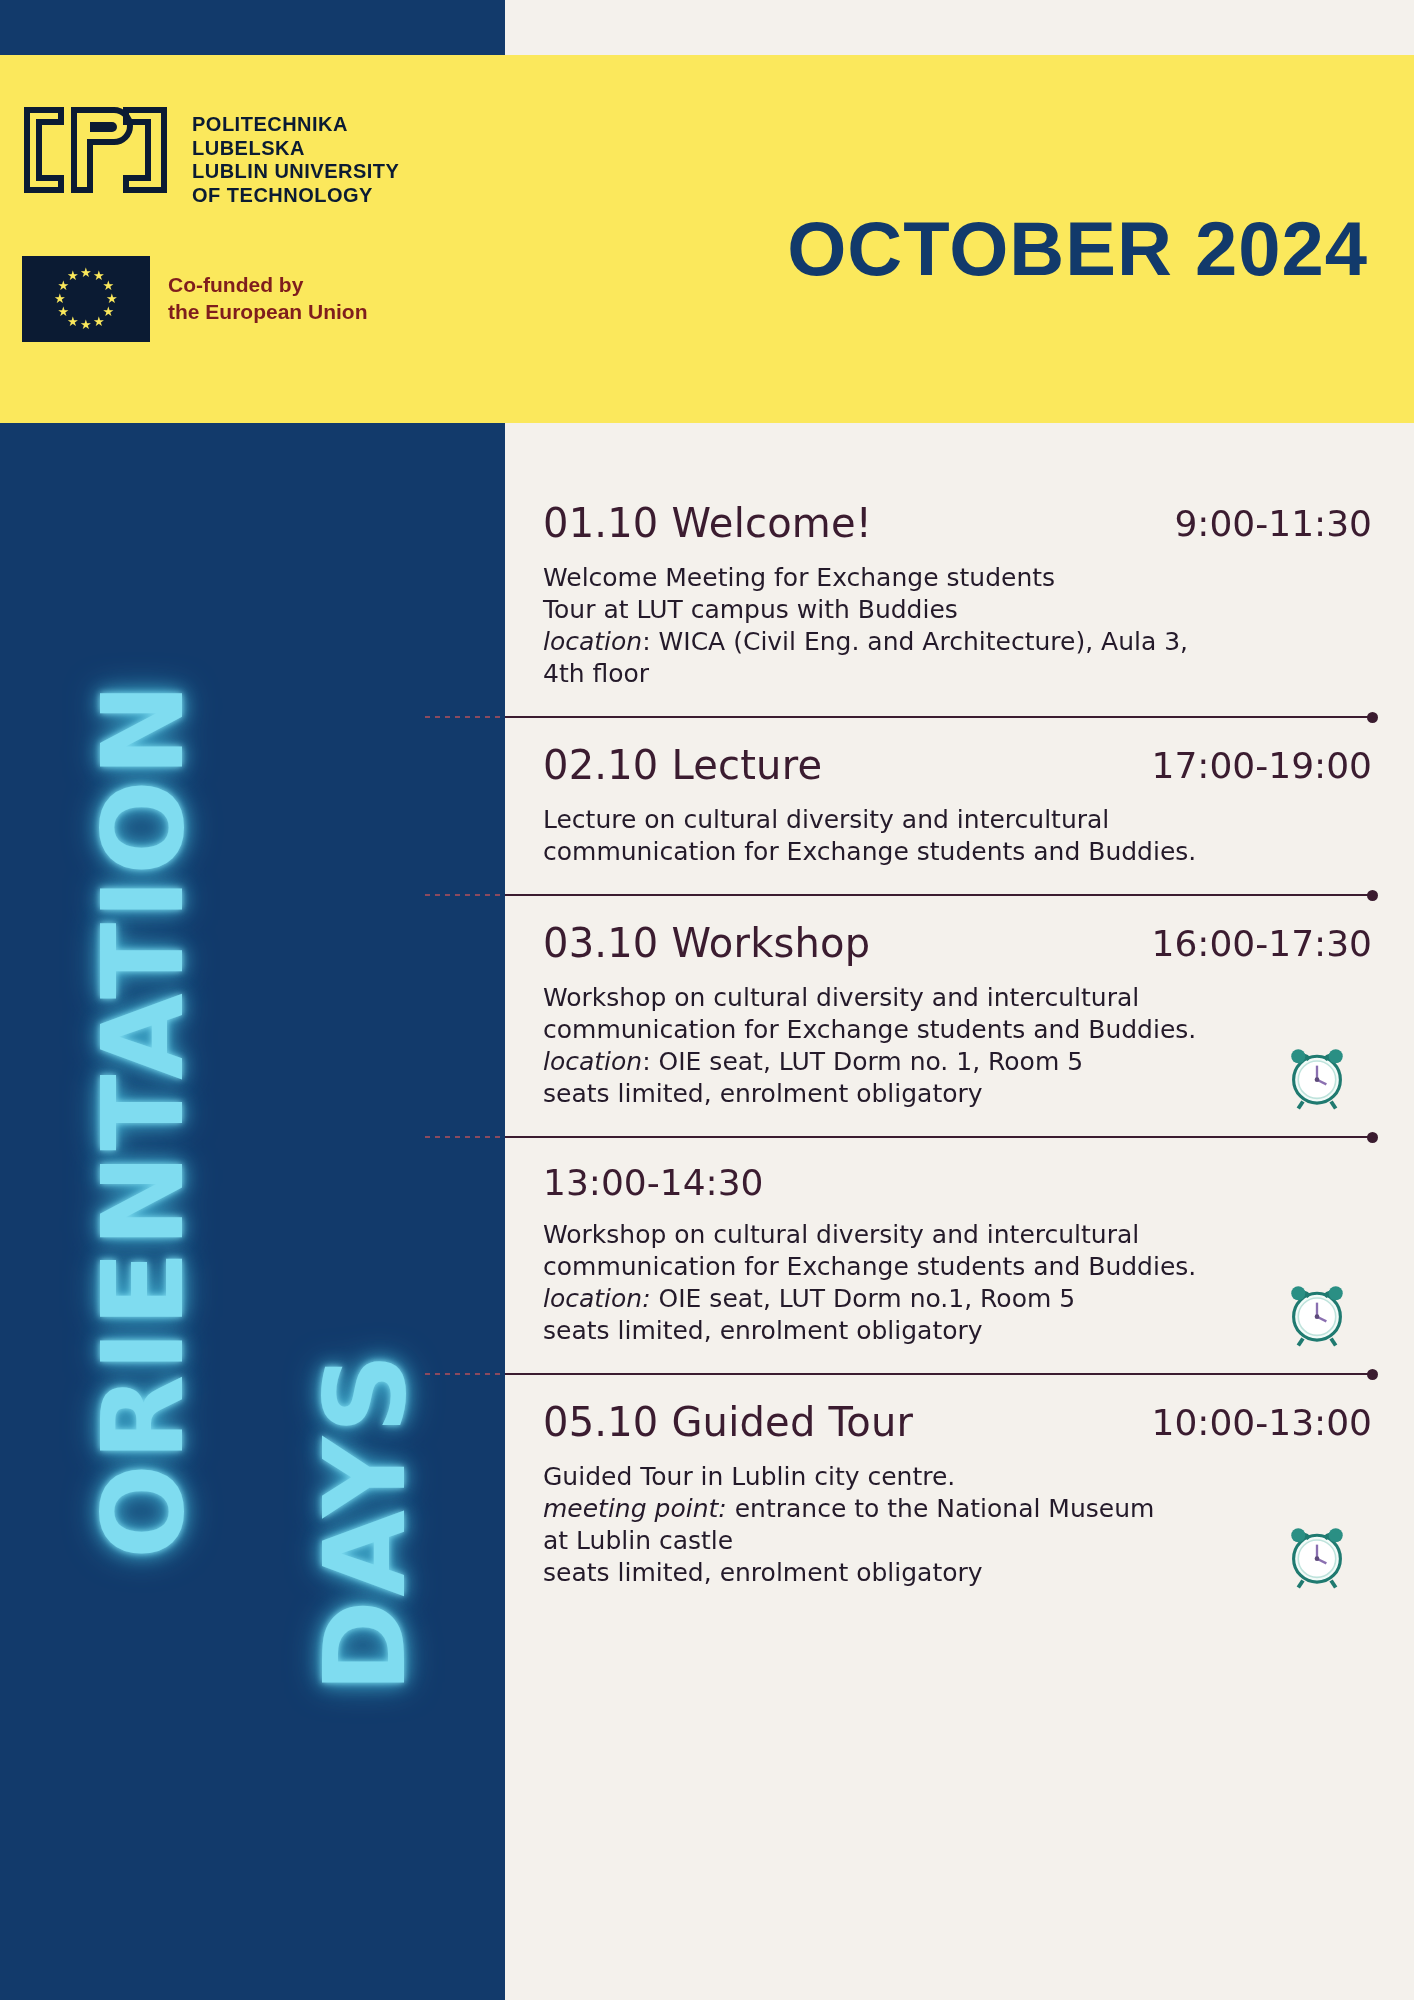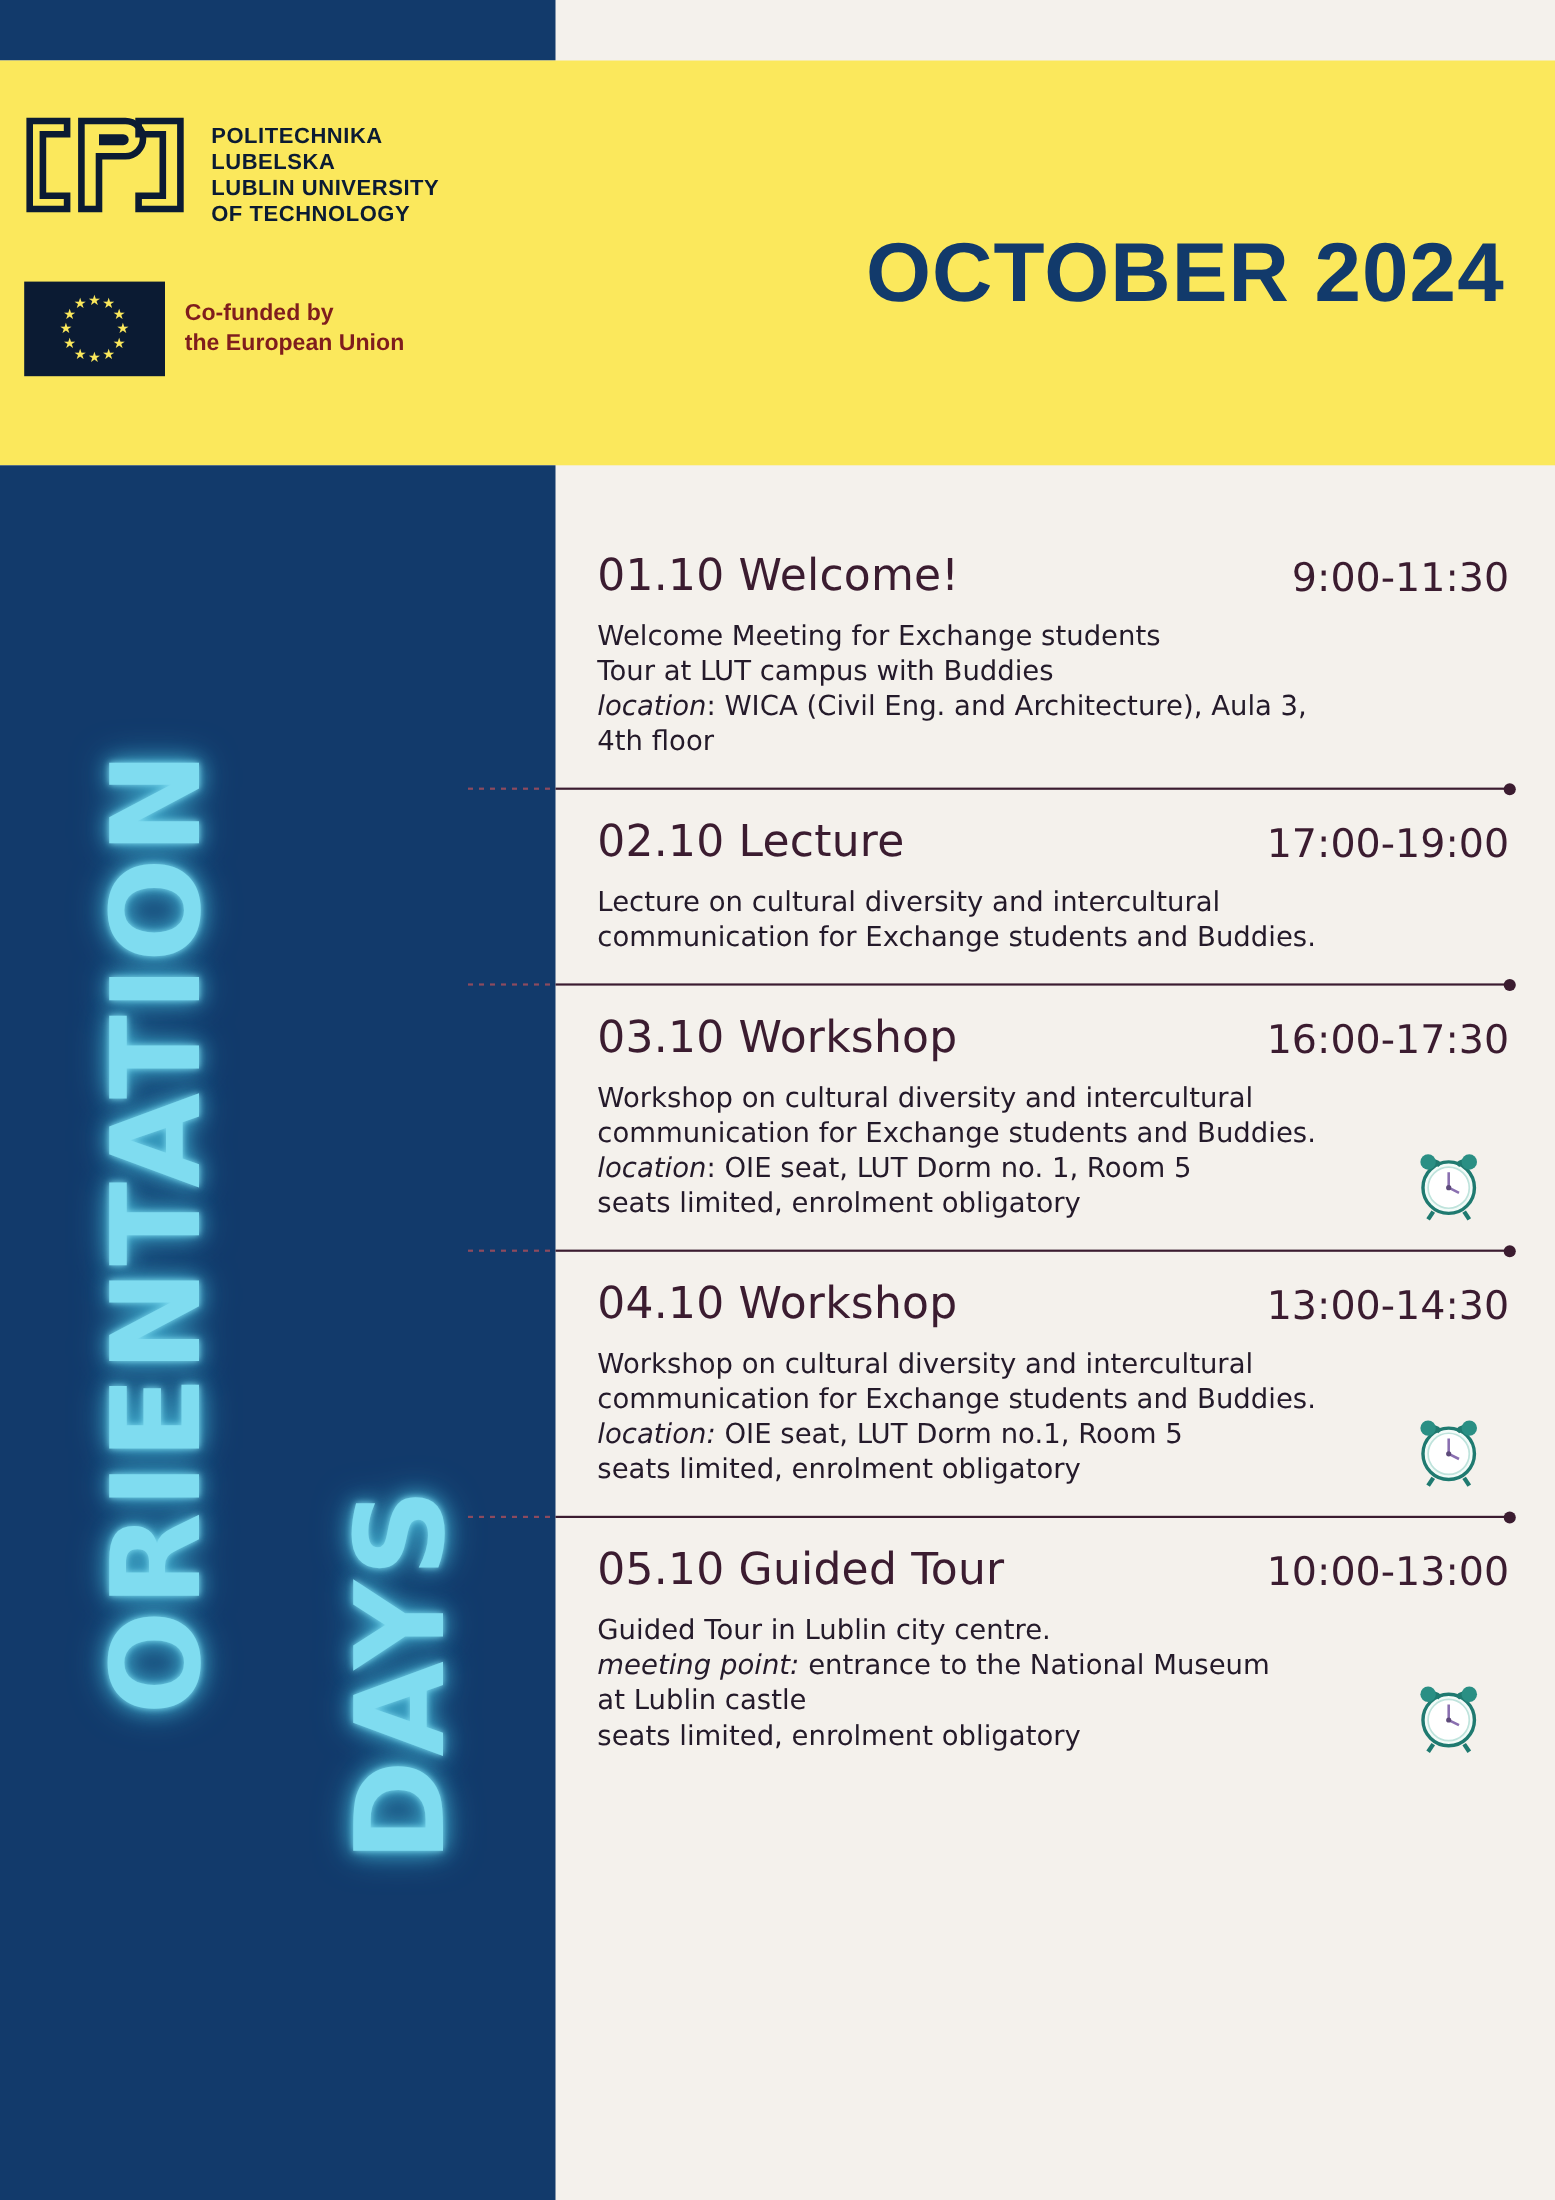--- a/index.html
+++ b/index.html
@@ -123,21 +123,21 @@
     left: 505px; top: 500px;
     width: 909px;
   }
   .event {
     position: relative;
     padding: 0 42px 0 38px;
   }
   .event-head {
     display: flex;
     justify-content: space-between;
-    align-items: flex-end;
+    align-items: center;
     color: #3a1b2e;
   }
   .event-title {
     font-size: 40px;
     letter-spacing: .2px;
     color: #3b1c30;
     font-family: "DejaVu Sans", sans-serif;
   }
   .event-time {
     font-size: 36px;
@@ -283,21 +283,20 @@
       <line x1="50" y1="56" x2="50" y2="38" stroke="#8a6fb0" stroke-width="3"></line>
       <line x1="50" y1="56" x2="62" y2="62" stroke="#8a6fb0" stroke-width="3"></line>
       <circle cx="50" cy="56" r="3" fill="#5d4a7a"></circle>
       <line x1="32" y1="84" x2="26" y2="93" stroke="#1f7a70" stroke-width="5"></line>
       <line x1="68" y1="84" x2="74" y2="93" stroke="#1f7a70" stroke-width="5"></line>
     </svg></div>
       </div>
       <div class="divider"></div>
       <div class="event">
         <div class="event-head">
-          <div class="event-title">04.10 Workshop</div>
           <div class="event-time">13:00-14:30</div>
         </div>
         <div class="event-body">
           <div><span>Workshop on cultural diversity and intercultural</span></div>
           <div><span>communication for Exchange students and Buddies.</span></div>
           <div><span class="ital">location:</span><span> OIE seat, LUT Dorm no.1, Room 5</span></div>
           <div><span>seats limited, enrolment obligatory</span></div>
         </div>
         <div class="clock" style="right: 58px; bottom: -4px;"><svg viewBox="0 0 100 100">
       <circle cx="50" cy="56" r="30" fill="#f2fbf8" stroke="#1f7a70" stroke-width="4"></circle>

